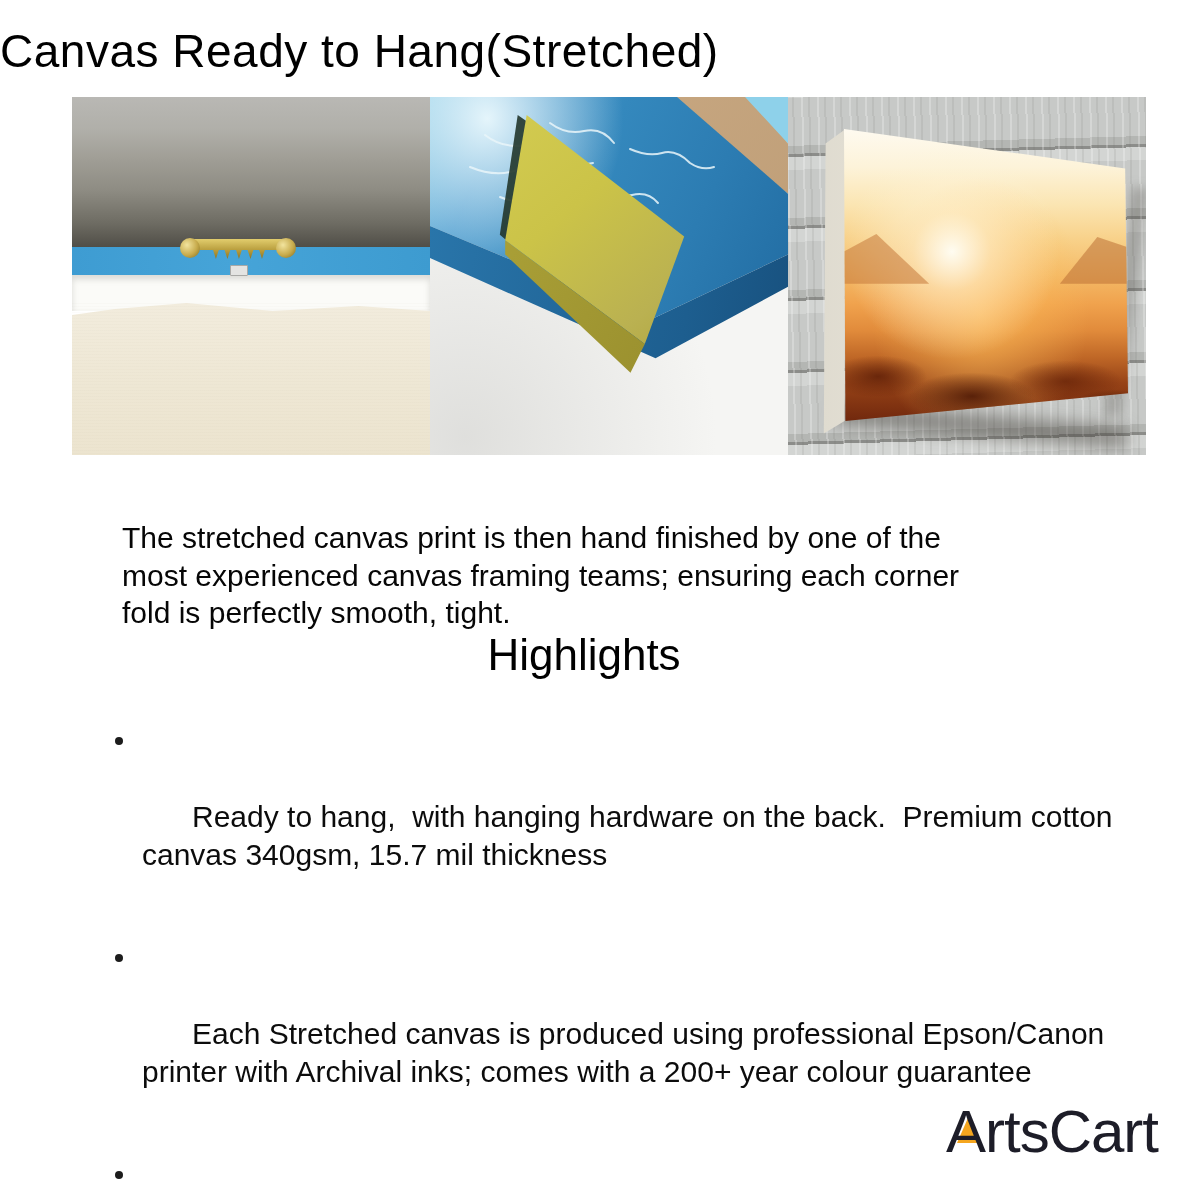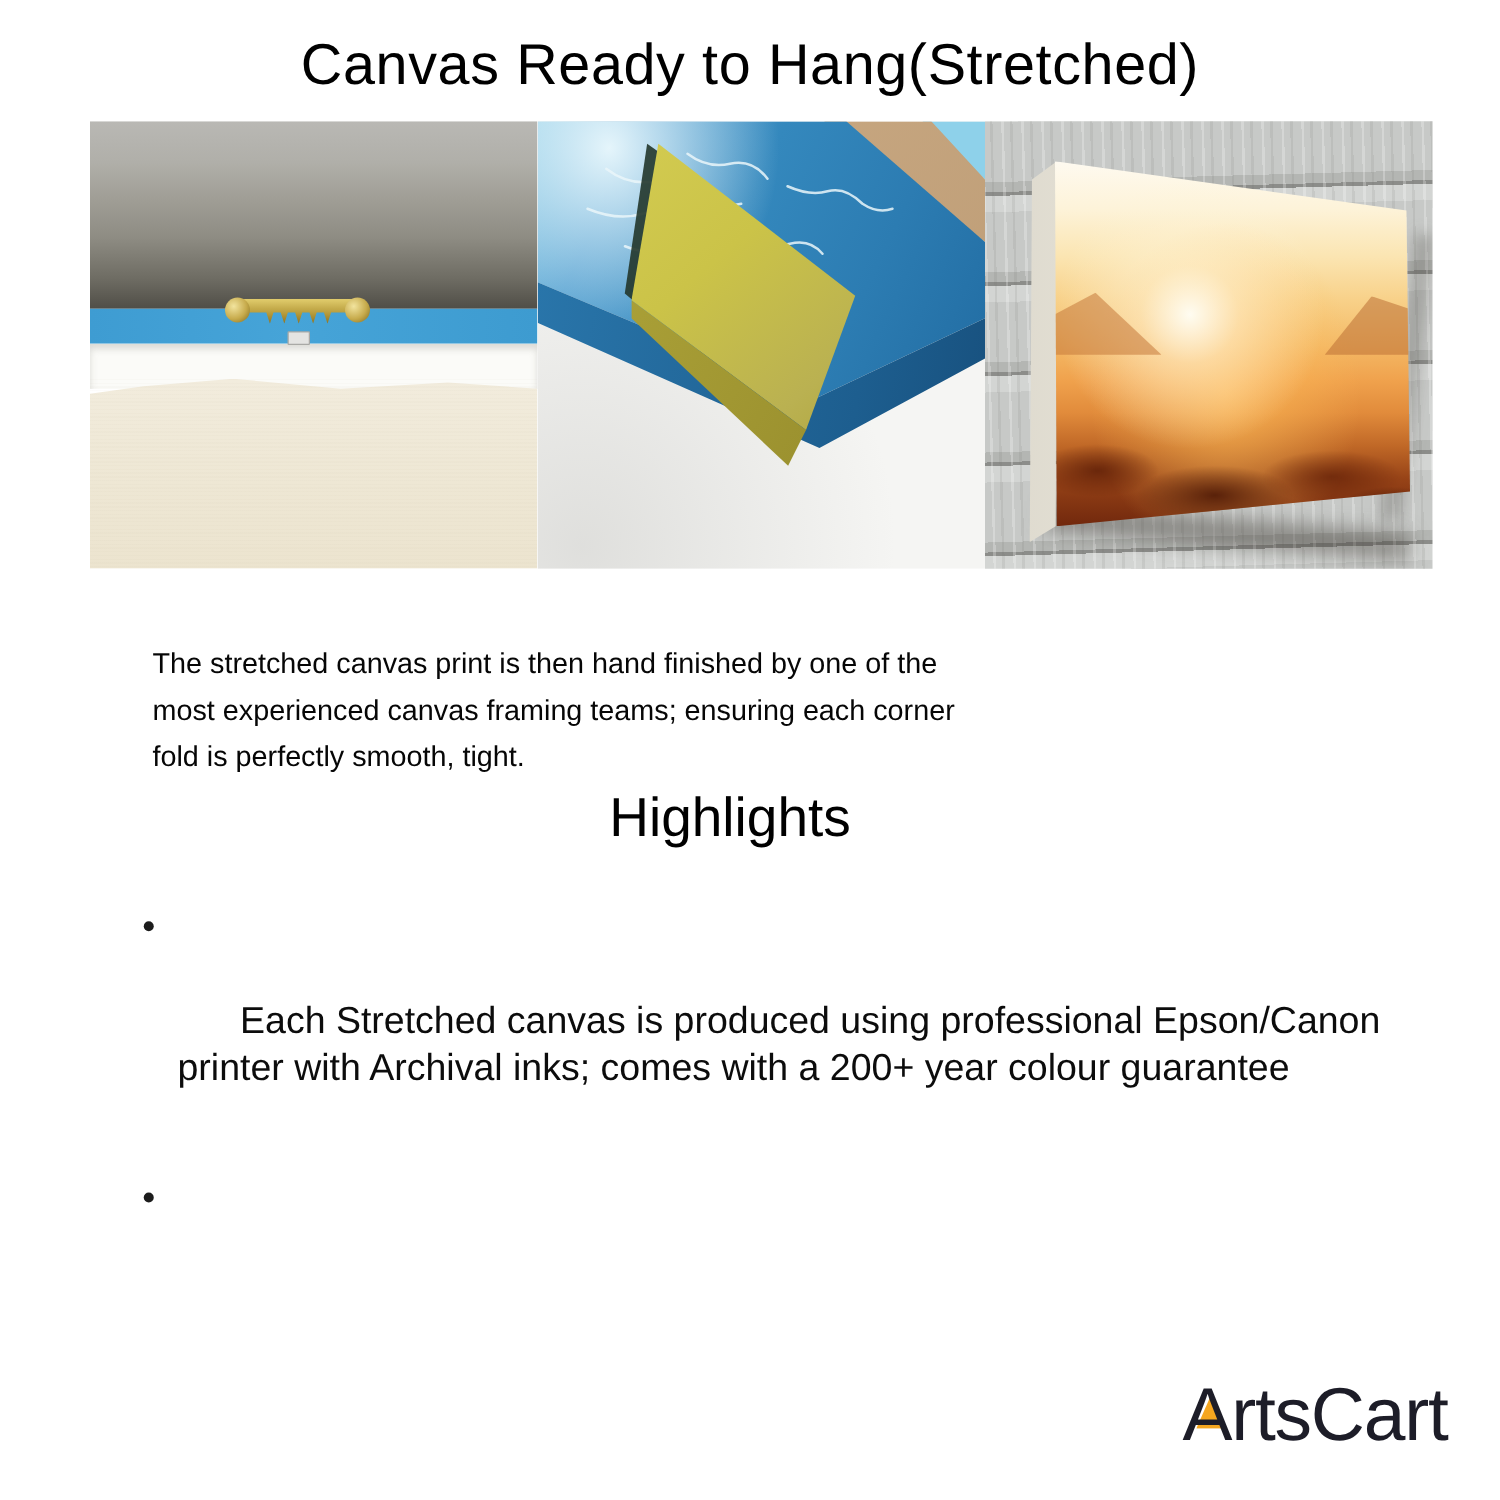--- a/index.html
+++ b/index.html
@@ -1,23 +1,23 @@
 <!DOCTYPE html>
 <html><head>
 <meta charset="utf-8">
 <style>
   html,body{margin:0;padding:0;background:#ffffff;}
   .page{position:relative;width:1200px;height:1200px;background:#ffffff;overflow:hidden;
         font-family:"Liberation Sans",sans-serif;color:#0a0a0a;}
 
   
-  .title{position:absolute;top:24px;left:0;width:1200px;text-align:center;
+  .title{position:absolute;top:24px;left:0;width:1200px;
          font-size:46px;letter-spacing:.5px;color:#000;}
   .desc{position:absolute;top:489px;left:122px;width:1000px;
-        font-size:23px;line-height:37.5px;white-space:pre-wrap;color:#060606;}
+        font-size:30px;line-height:37.5px;white-space:pre-wrap;color:#060606;}
   .highlights-heading{position:absolute;top:630px;left:0;width:1168px;text-align:center;
         font-size:44px;color:#000;}
   .bullets{position:absolute;top:722px;left:112px;width:1030px;margin:0;padding:0;list-style:none;}
   .bullets li{position:relative;padding-left:30px;margin:0 0 27px 0;
         font-size:30px;line-height:38px;white-space:pre-wrap;color:#0c0c0c;}
   .dot{position:absolute;left:3px;top:15px;width:8px;height:8px;border-radius:50%;background:#1c1c1c;}
 
   
   .photos{position:absolute;top:97px;left:72px;width:1074px;height:358px;display:flex;}
   .photo{position:relative;width:358px;height:358px;overflow:hidden;flex:none;}
@@ -163,20 +163,25 @@
 
   <p class="desc">The stretched canvas print is then hand finished by one of the
 most experienced canvas framing teams; ensuring each corner
 fold is perfectly smooth, tight.</p>
 
   <div class="highlights-heading">Highlights</div>
 
   <ul class="bullets">
     <li>
       <span class="dot"></span>
+      <span class="bullet-text">Ready to hang,  with hanging hardware on the back.  Premium cotton
+canvas 340gsm, 15.7 mil thickness</span>
+    </li>
+    <li>
+      <span class="dot"></span>
       <span class="bullet-text">Each Stretched canvas is produced using professional Epson/Canon
 printer with Archival inks; comes with a 200+ year colour guarantee</span>
     </li>
     <li>
       <span class="dot"></span>
       
     </li>
 
   </ul>
 

